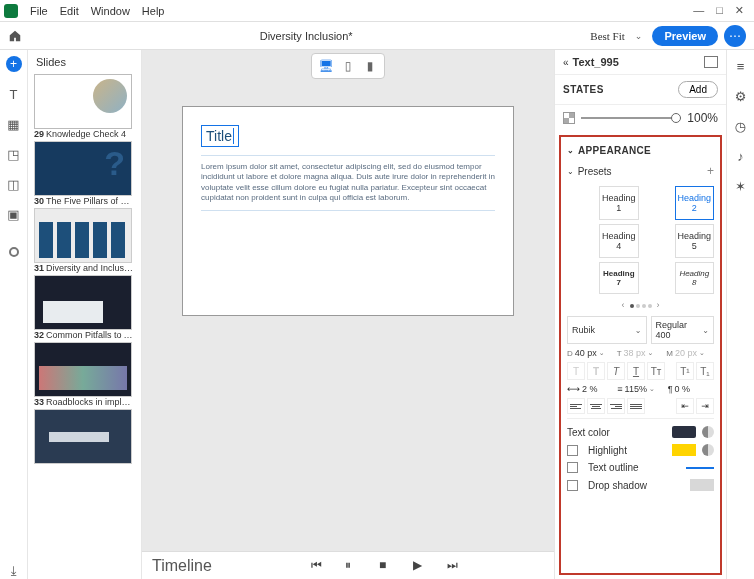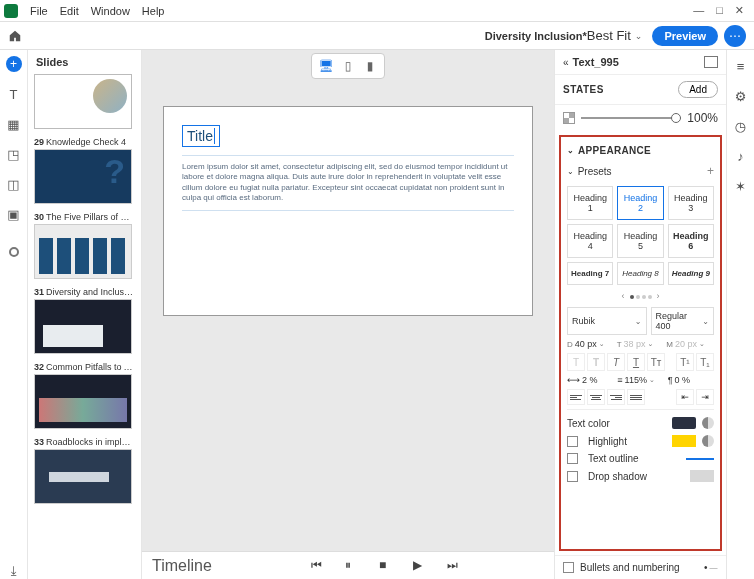--- a/index.html
+++ b/index.html
@@ -6,57 +6,57 @@
 body { width: 754px; height: 579px; background: #fff; overflow: hidden; font-size: 11px; color: #333; position: relative; }
 
 .titlebar { height: 22px; display: flex; align-items: center; border-bottom: 1px solid #e0e0e0; padding: 0 4px; }
 .titlebar .logo { width: 14px; height: 14px; background: #0d7a3e; border-radius: 3px; margin-right: 6px; display:inline-block;}
 .titlebar .menu-item { padding: 0 6px; font-size: 11px; cursor: pointer; }
 .win-controls { margin-left: auto; display: flex; gap: 12px; padding-right: 6px; color:#555;}
 .win-controls span { cursor: pointer; font-size: 11px; }
 
 .topbar { height: 28px; border-bottom: 1px solid #e0e0e0; display: flex; align-items: center; padding: 0 8px; }
 .topbar .home { width:14px; height:14px; }
-.topbar .doc-title { flex:1; text-align:right; font-size:11px; color:#333;font-weight:bold;}
-.topbar .fit { font-size:13px; margin-right:4px;}
+.topbar .doc-title { flex:1; text-align:center; font-size:11px; color:#333;}
+.topbar .fit { font-size:11px; margin-right:10px;font-family:Liberation Serif, serif;}
 .topbar .chev { font-size:9px; color:#666; margin-right:10px;}
 .preview-btn { background:#1473e6; color:#fff; border:none; border-radius:14px; padding:4px 12px; font-size:11px; font-weight:600; cursor:pointer;}
 .more-btn { width:22px; height:22px; border-radius:50%; background:#1473e6; color:#fff; margin-left:6px; display:flex; align-items:center; justify-content:center; font-size:12px; cursor:pointer;}
 
 .main { display:flex; height: calc(579px - 50px); }
 
 .left-rail { width:28px; border-right:1px solid #e6e6e6; display:flex; flex-direction:column; align-items:center; padding-top:6px; gap:14px; color:#555;}
 .left-rail .ic { width:16px; height:16px; display:flex; align-items:center; justify-content:center; cursor:pointer; font-size:13px;}
 .plus-circle { width:16px; height:16px; border-radius:50%; background:#1473e6; color:#fff; font-size:12px; display:flex; align-items:center; justify-content:center;}
 .rec-ic { width:10px; height:10px; border:2px solid #777; border-radius:50%;}
 .left-rail .spacer { flex:1; }
 
 .slides-panel { width:114px; border-right:1px solid #e6e6e6; display:flex; flex-direction:column; }
-.slides-panel .hdr { padding:6px 8px; font-size:11px; font-weight:700;}
+.slides-panel .hdr { padding:6px 8px; font-size:11px; font-weight:400;}
 .slides-scroll { flex:1; overflow:hidden; padding:0 6px 6px;}
-.thumb-wrap { margin-bottom:8px; }
+.thumb-wrap { }
 .thumb-lbl { font-size:9px; color:#333; white-space:nowrap; overflow:hidden; text-overflow:ellipsis; margin-bottom:2px;}
 .thumb-lbl .num { font-weight:600; margin-right:2px;}
 .thumb { width:98px; height:55px; border:1px solid #ccc; background:#d9dde2; position:relative; overflow:hidden;}
 .thumb.sel { border:2px solid #1473e6; background:#fff;}
 .thumb.top { border:1px solid #bbb; background:#fff;}
 .thumb.top::after{content:"";position:absolute;right:4px;top:4px;width:34px;height:34px;border-radius:50%;background:linear-gradient(135deg,#c9b48a,#8fb1c4);}
 .thumb.kc{background:#163a5f;} .thumb.kc::after{content:"?";position:absolute;right:6px;top:2px;font-size:34px;font-weight:700;color:#2a5b8a;}
 .thumb.pillars{background:#ececec;} .thumb.pillars::before{content:"";position:absolute;left:4px;right:4px;bottom:4px;height:36px;background:repeating-linear-gradient(90deg,#1d4f7a 0 14px,transparent 14px 18px);}
 .thumb.dib{background:#1a1f2e;} .thumb.dib::after{content:"";position:absolute;left:8px;bottom:6px;width:60px;height:22px;background:#e8ecef;}
 .thumb.pit{background:#1a1f2e;} .thumb.pit::after{content:"";position:absolute;left:4px;bottom:6px;right:4px;height:24px;background:linear-gradient(90deg,#c77,#7a9,#77a);}
 .thumb.rb{background:#2a3b52;} .thumb.rb::after{content:"";position:absolute;left:14px;top:22px;width:60px;height:10px;background:#cfd6de;}
 
 .canvas-area { flex:1; background:#e9e9e9; display:flex; flex-direction:column; }
 .dev-toggle { height:32px; display:flex; justify-content:center; align-items:center; gap:0;}
 .dev-toggle .grp { background:#fff; border:1px solid #ccc; border-radius:4px; display:flex; padding:3px;}
 .dev-toggle .db { width:22px; height:18px; display:flex; align-items:center; justify-content:center; font-size:12px; color:#666; cursor:pointer;}
 .dev-toggle .db.active { color:#1473e6; }
 .stage { flex:1; display:flex; align-items:flex-start; justify-content:center; padding:24px 10px;}
-.slide { width:370px; height:210px; background:#fff; border:1px solid #999; }
+.slide { width:332px; height:210px; background:#fff; border:1px solid #999; }
 .title-frame { margin:18px 18px 4px; border:1px solid #1473e6; padding:2px 4px; display:inline-block;}
 .title-frame .t{ font-size:14px; color:#1d4f7a; border-right:1px solid #1473e6; padding-right:1px;}
 .body-txt { margin:4px 18px; font-size:8px; color:#5a6c80; line-height:1.3; border-top:1px solid #cfe0f0; border-bottom:1px solid #cfe0f0; padding:6px 0;}
 .timeline-bar { height:28px; border-top:1px solid #ddd; background:#fff; display:flex; align-items:center; padding:0 10px; gap:18px;}
 .timeline-bar .tl-lbl{ font-size:16px; color:#555; flex:0 0 auto;}
 .timeline-bar .tl-sp{ flex:1;}
 .timeline-bar .tbtn{ width:16px; height:16px; color:#444; cursor:pointer; font-size:12px;}
 
 .right-rail { width:28px; border-left:1px solid #e6e6e6; display:flex; flex-direction:column; align-items:center; padding-top:8px; gap:14px; color:#555;}
 .right-rail .ic { width:16px; height:16px; display:flex; align-items:center; justify-content:center; cursor:pointer; font-size:13px;}
@@ -76,21 +76,21 @@
 .op-val{ font-size:12px;}
 
 .appearance-box { border:2px solid #c0392b; margin:4px; flex:1; overflow:auto; padding:4px 6px;}
 .sec-title { display:flex; align-items:center; font-size:10px; font-weight:700; letter-spacing:.3px; padding:4px 0;}
 .sec-title .car{ font-size:8px; margin-right:4px;}
 .presets-row { display:flex; align-items:center; padding:4px 0;}
 .presets-row .car{ font-size:8px; margin-right:4px;}
 .presets-row .pl{ font-size:10px; flex:1;}
 .presets-row .plus{ font-size:12px; color:#888; cursor:pointer;}
 .preset-grid { display:grid; grid-template-columns:repeat(3,1fr); gap:4px; margin:4px 0;}
-.preset { border:1px solid #ddd; text-align:center; font-size:9px; padding:6px 2px; cursor:pointer;}
+.preset { border:1px solid #ddd; text-align:center; font-size:9px; padding:6px 2px; cursor:pointer;margin-left:32px;}
 .preset.sel{ border:1px solid #1473e6; color:#1473e6;}
 .preset.h6{ font-weight:700;}
 .preset.h7{ font-weight:700; font-size:8px;}
 .preset.h8{ font-style:italic; font-size:8px;}
 .preset.h9{ font-weight:700; font-style:italic; font-size:8px;}
 .pager { text-align:center; font-size:9px; color:#888; padding:2px 0;}
 .pager .dot{ display:inline-block; width:4px;height:4px;border-radius:50%; background:#ccc; margin:0 1px;}
 .pager .dot.a{ background:#555;}
 .pager .ar{ margin:0 4px; cursor:pointer;}
 
@@ -393,25 +393,20 @@
         <span class="lbl">Text outline</span>
         <span class="swatch ln"></span>
       </div>
       <div class="color-row">
         <span class="chk"></span>
         <span class="lbl">Drop shadow</span>
         <span class="swatch gr"></span>
       </div>
     </div>
 
-    <div class="bullets-row">
-      <span class="chk"></span>
-      <span class="lbl">Bullets and numbering</span>
-      <span class="bic"></span>
-    </div>
   </div>
 
   <div class="right-rail">
     <span class="ic">≡</span>
     <span class="ic">⚙</span>
     <span class="ic">◷</span>
     <span class="ic">♪</span>
     <span class="ic">✶</span>
   </div>
 </div>

